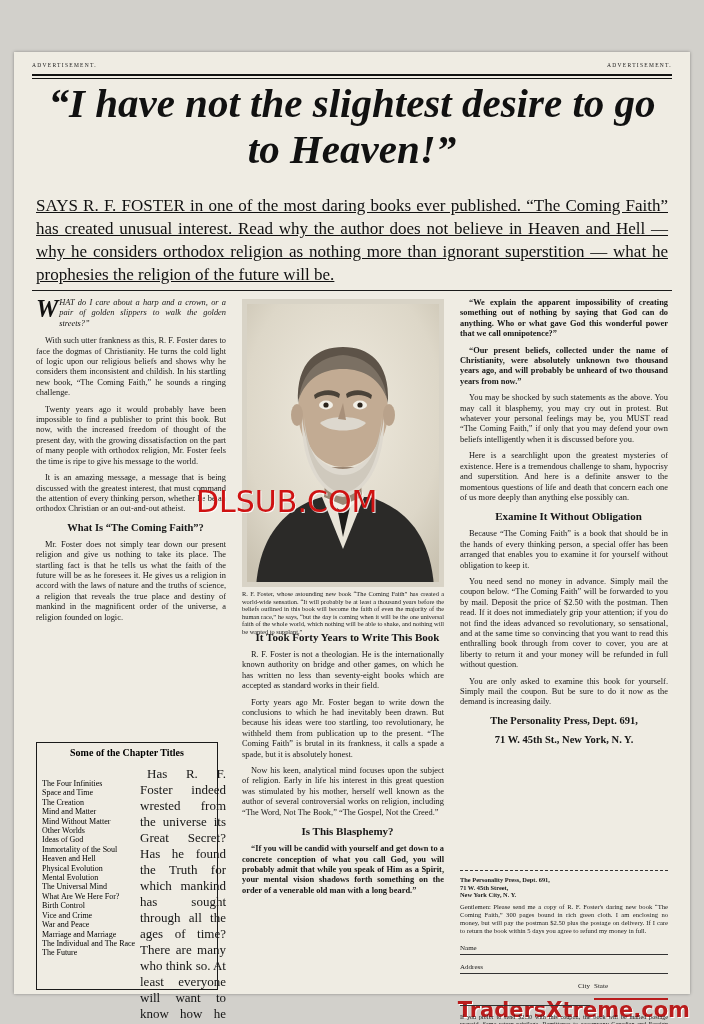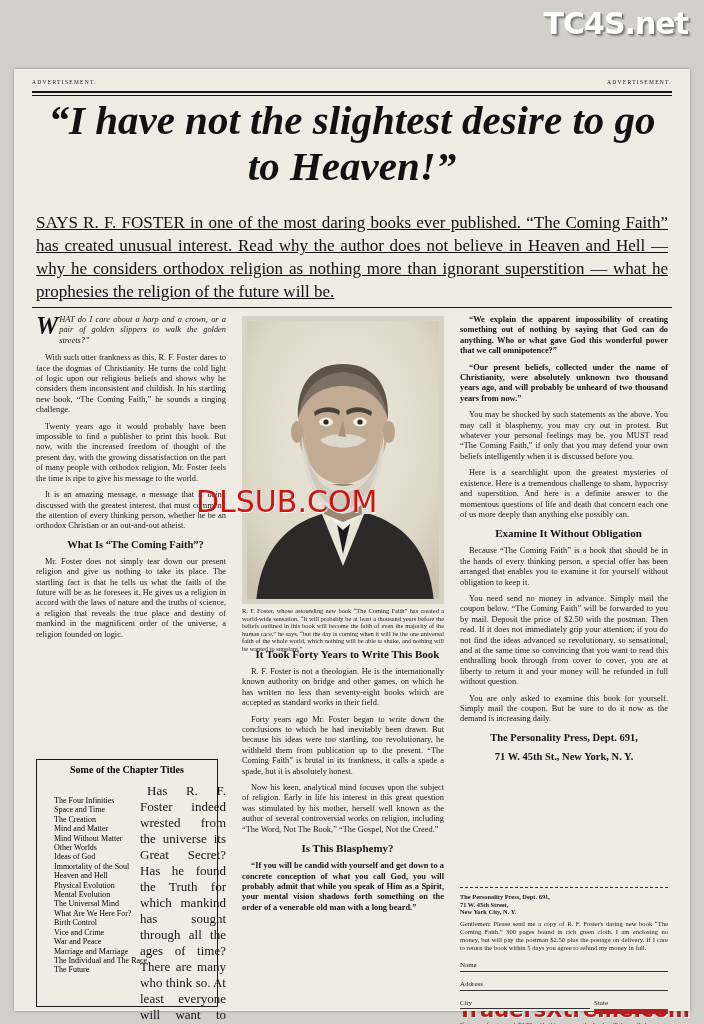--- a/index.html
+++ b/index.html
@@ -15,21 +15,21 @@
     position: relative;
   }
   .page {
     position: absolute;
     left: 0; top: 0;
     width: 704px; height: 1024px;
     background: #d2d0cb;
   }
   .paper {
     position: absolute;
-    left: 14px; top: 69px;
+    left: 14px; top: 52px;
     width: 676px; height: 942px;
     background: #efece3;
     box-shadow: 0 0 3px rgba(0,0,0,0.35);
   }
   
   .wm-top {
     position: absolute;
     right: 16px; top: 6px;
     font-family: "DejaVu Sans", sans-serif;
     font-weight: bold;
@@ -182,21 +182,21 @@
   }
   .chapbox .title {
     text-align: center;
     font-weight: bold;
     font-size: 10px;
     line-height: 12px;
     margin-bottom: 20px;
   }
   .chapbox ul {
     list-style: none;
-    margin: 12px; padding: 0;
+    margin: 0; padding: 0;
     font-size: 8px;
     line-height: 9.4px;
   }
   .chapbox li { white-space: nowrap; }
 
   .col1-tail {
     position: absolute;
     left: 126px; top: 694px;
     width: 86px;
     font-size: 13px;
@@ -226,39 +226,38 @@
   .coupon .addr { font-weight: bold; font-size: 6.4px; line-height: 7.6px; }
   .coupon p { margin: 4px 0 4px 0; text-align: justify; }
   .fld {
     margin-top: 8px;
     font-size: 7px;
     border-bottom: 1px solid #333;
     padding-bottom: 1px;
     height: 9px;
   }
   .fld-row { display: flex; margin-top: 8px; font-size: 7px; }
-  .fld-row .a { flex: 1 1 auto; border-bottom: 1px solid #333; padding-bottom: 0; height: 9px; }
-  .fld-row .b { flex: 0 0 74px; border-bottom: 5px solid #b91c1c; padding-bottom: 1px; height: 9px; margin-left: 4px; }
+  .fld-row .a { flex: 1 1 auto; border-bottom: 1px solid #333; padding-bottom: 14px; height: 9px; text-align: right; }
+  .fld-row .b { flex: 0 0 74px; border-bottom: 2px solid #b91c1c; padding-bottom: 7px; height: 9px; margin-left: 4px; }
   .coupon .fine { margin-top: 7px; font-size: 6.2px; line-height: 7.4px; text-align: justify; }
 
   .press {
     text-align: center;
     font-weight: bold;
     font-size: 10.5px;
     line-height: 13px;
     margin: 8px 0 6px 0;
     text-indent: 0 !important;
   }
 </style>
 </head>
 <body>
 
 <div class="page">
 
-  <div class="wm-top">TC4S.net</div>
   <div class="wm-bottom">TradersXtreme.com</div>
 
   <div class="paper">
 
     <div class="adv-row">
       <span>ADVERTISEMENT.</span>
       <span>ADVERTISEMENT.</span>
     </div>
     <div class="rule-top"></div>
     <div class="rule-top2"></div>

